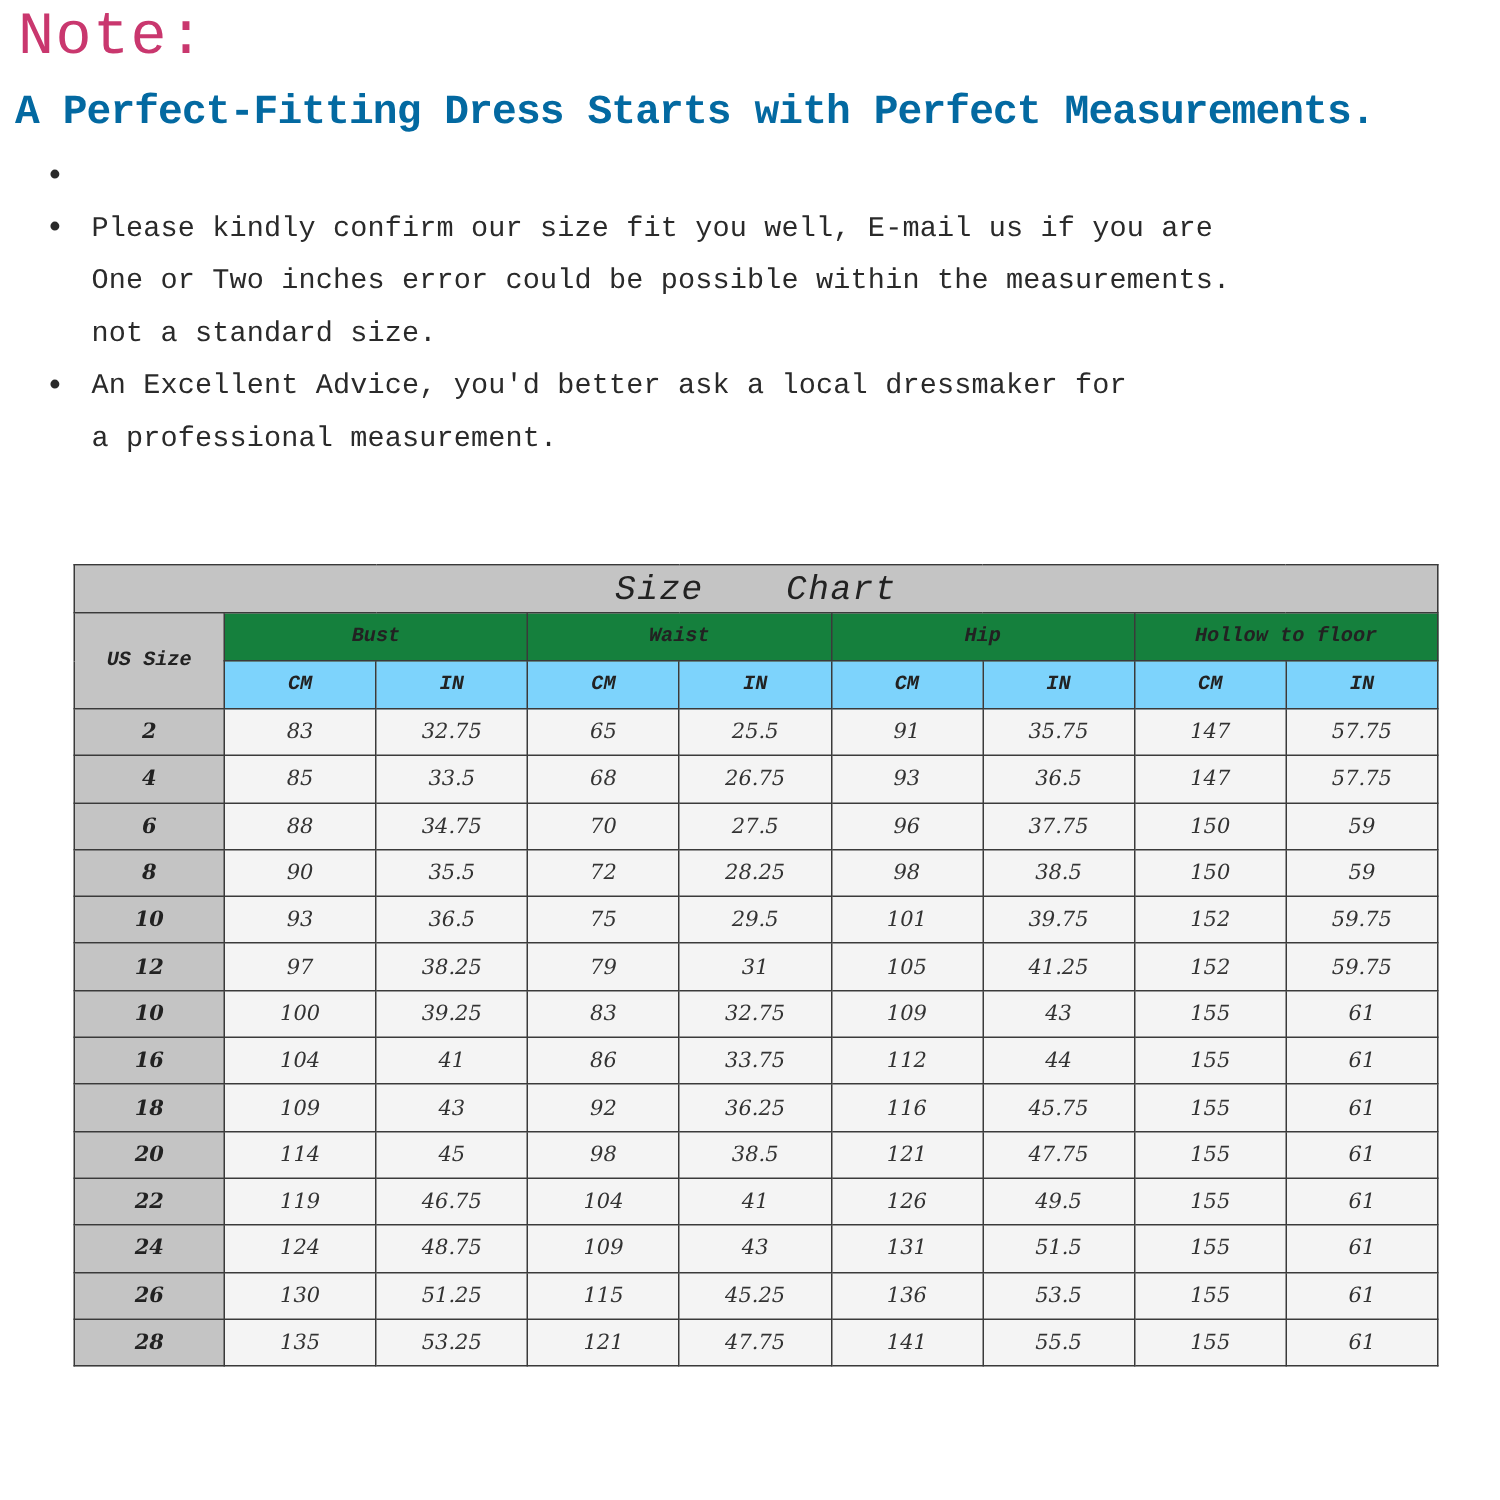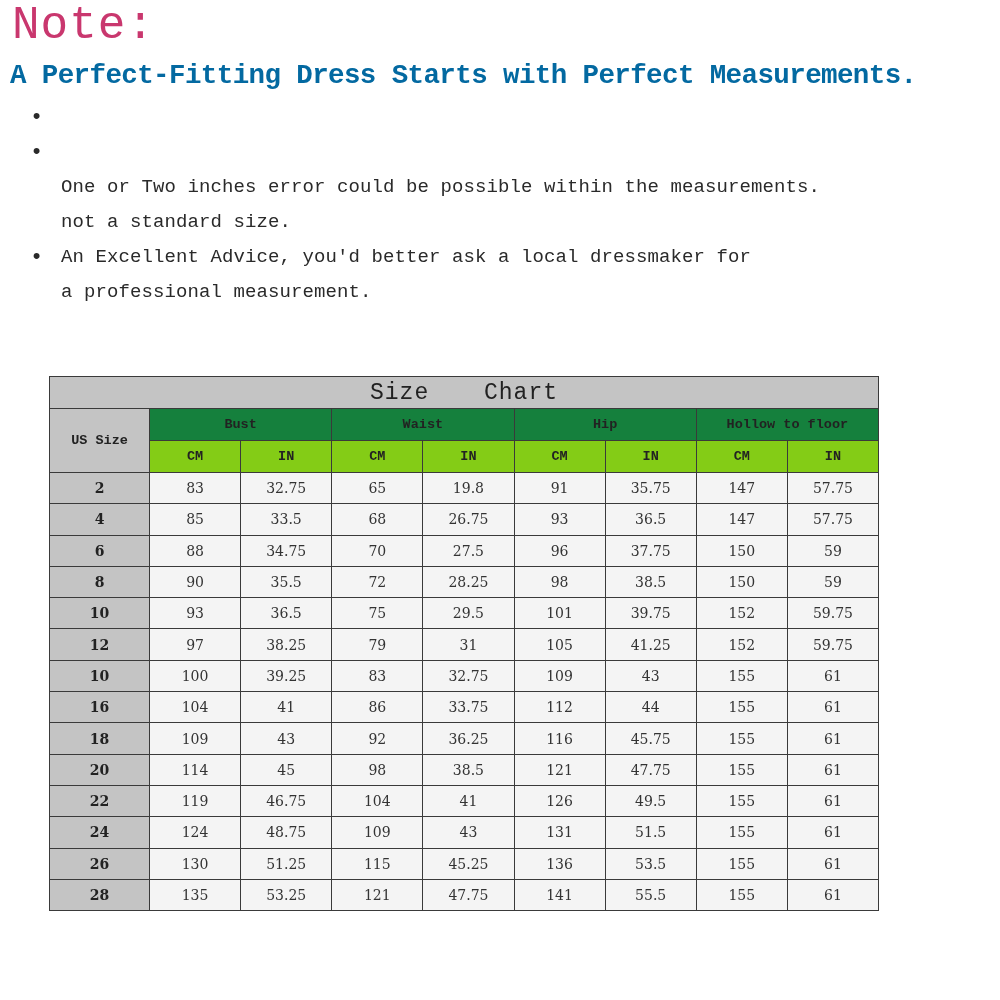--- a/index.html
+++ b/index.html
@@ -4,79 +4,80 @@
   <style>
     html, body { margin: 0; padding: 0; }
     body {
       width: 1000px; height: 1000px; background: #ffffff; position: relative;
       overflow: hidden; font-family: "DejaVu Serif", "Liberation Serif", serif;
       color: #1a1a1a;
     }
     .note-title {
       position: absolute; left: 12px; top: 0px;
       font-family: "Liberation Mono", "DejaVu Sans Mono", monospace;
-      font-size: 46px; line-height: 52px; color: #c9376e; letter-spacing: 1px; text-align: center;
+      font-size: 40px; line-height: 52px; color: #c9376e; letter-spacing: 1px; text-align: center;
     }
     .headline {
       position: absolute; left: 10px; top: 56px;
       font-family: "Liberation Mono", "DejaVu Sans Mono", monospace;
       font-weight: bold; font-size: 27.5px; line-height: 40px; color: #0369a1;
       letter-spacing: -0.6px; white-space: nowrap;
     }
     .notes {
       position: absolute; left: 28px; top: 100px; width: 820px;
       font-family: "Liberation Mono", "DejaVu Sans Mono", monospace;
       font-size: 19px; color: #2a2a2a; letter-spacing: 0.1px;
     }
     .note-line { position: relative; height: 35px; line-height: 35px; white-space: nowrap; padding-left: 33px; }
     .bullet { position: absolute; left: 2px; top: 0; font-size: 22px; }
 
     .chart-wrap {
       position: absolute; left: 49px; top: 376px; width: 898px;
     }
     table.size-chart {
-      border-collapse: collapse; width: 830px; table-layout: fixed;
+      border-collapse: collapse; width: 910px; table-layout: fixed;
       font-family: "DejaVu Serif", "Liberation Serif", serif;
+      font-style: italic;
     }
     table.size-chart td, table.size-chart th {
       border: 1.5px solid #3a3a3a; text-align: center; padding: 0;
     }
     .title-row th {
       background: #c4c4c4; height: 31px; font-weight: normal;
       font-size: 23px; letter-spacing: 1px; word-spacing: 40px; color: #222;
       border-top: none; border-left: 1.5px solid #bbb; border-right: 1.5px solid #bbb;
       font-family: "Liberation Mono", "DejaVu Sans Mono", monospace;
     }
     .group-row th {
       background: #15803d; height: 31px; font-size: 13.5px; font-weight: bold; color: #222;
       font-family: "Liberation Mono", "DejaVu Sans Mono", monospace;
     }
     .unit-row th {
-      background: #84cc16; height: 31px; font-size: 13.5px; font-weight: bold; color: #222;
+      background: #7dd3fc; height: 31px; font-size: 13.5px; font-weight: bold; color: #222;
       font-family: "Liberation Mono", "DejaVu Sans Mono", monospace;
     }
     th.us-size { background: #c4c4c4; }
     tbody td {
       height: 30.3px; font-size: 14px; color: #333; background: #f4f4f4;
       font-family: "DejaVu Serif", "Liberation Serif", serif;
     }
     tbody td.size-cell {
       background: #c4c4c4; font-weight: bold; color: #222;
       font-family: "DejaVu Serif", "Liberation Serif", serif;
     }
   </style>
 </head>
 <body>
 
 <div class="note-title">Note:</div>
 <div class="headline">A Perfect-Fitting Dress Starts with Perfect Measurements.</div>
 
 <div class="notes" id="notes">
     <div class="note-line"><span class="bullet">•</span></div>
-    <div class="note-line"><span class="bullet">•</span></div>
+    <div class="note-line"><span class="bullet">•</span><span>Please kindly confirm our size fit you well, E-mail us if  you are</span></div>
     <div class="note-line"><span>One or Two inches error could be possible within the measurements.</span></div>
     <div class="note-line"><span>not a standard size.</span></div>
     <div class="note-line"><span class="bullet">•</span><span>An Excellent Advice, you'd better ask a local dressmaker for</span></div>
     <div class="note-line"><span>a professional measurement.</span></div>
   </div>
 
 <div class="chart-wrap">
   <table class="size-chart">
     <colgroup>
       <col style="width:100px">
@@ -110,21 +111,21 @@
           <th>CM</th>
           <th>IN</th>
         </tr>
     </thead>
     <tbody id="chart-body">
         <tr>
           <td class="size-cell">2</td>
           <td>83</td>
           <td>32.75</td>
           <td>65</td>
-          <td>19.8</td>
+          <td>25.5</td>
           <td>91</td>
           <td>35.75</td>
           <td>147</td>
           <td>57.75</td>
         </tr>
         <tr>
           <td class="size-cell">4</td>
           <td>85</td>
           <td>33.5</td>
           <td>68</td>

